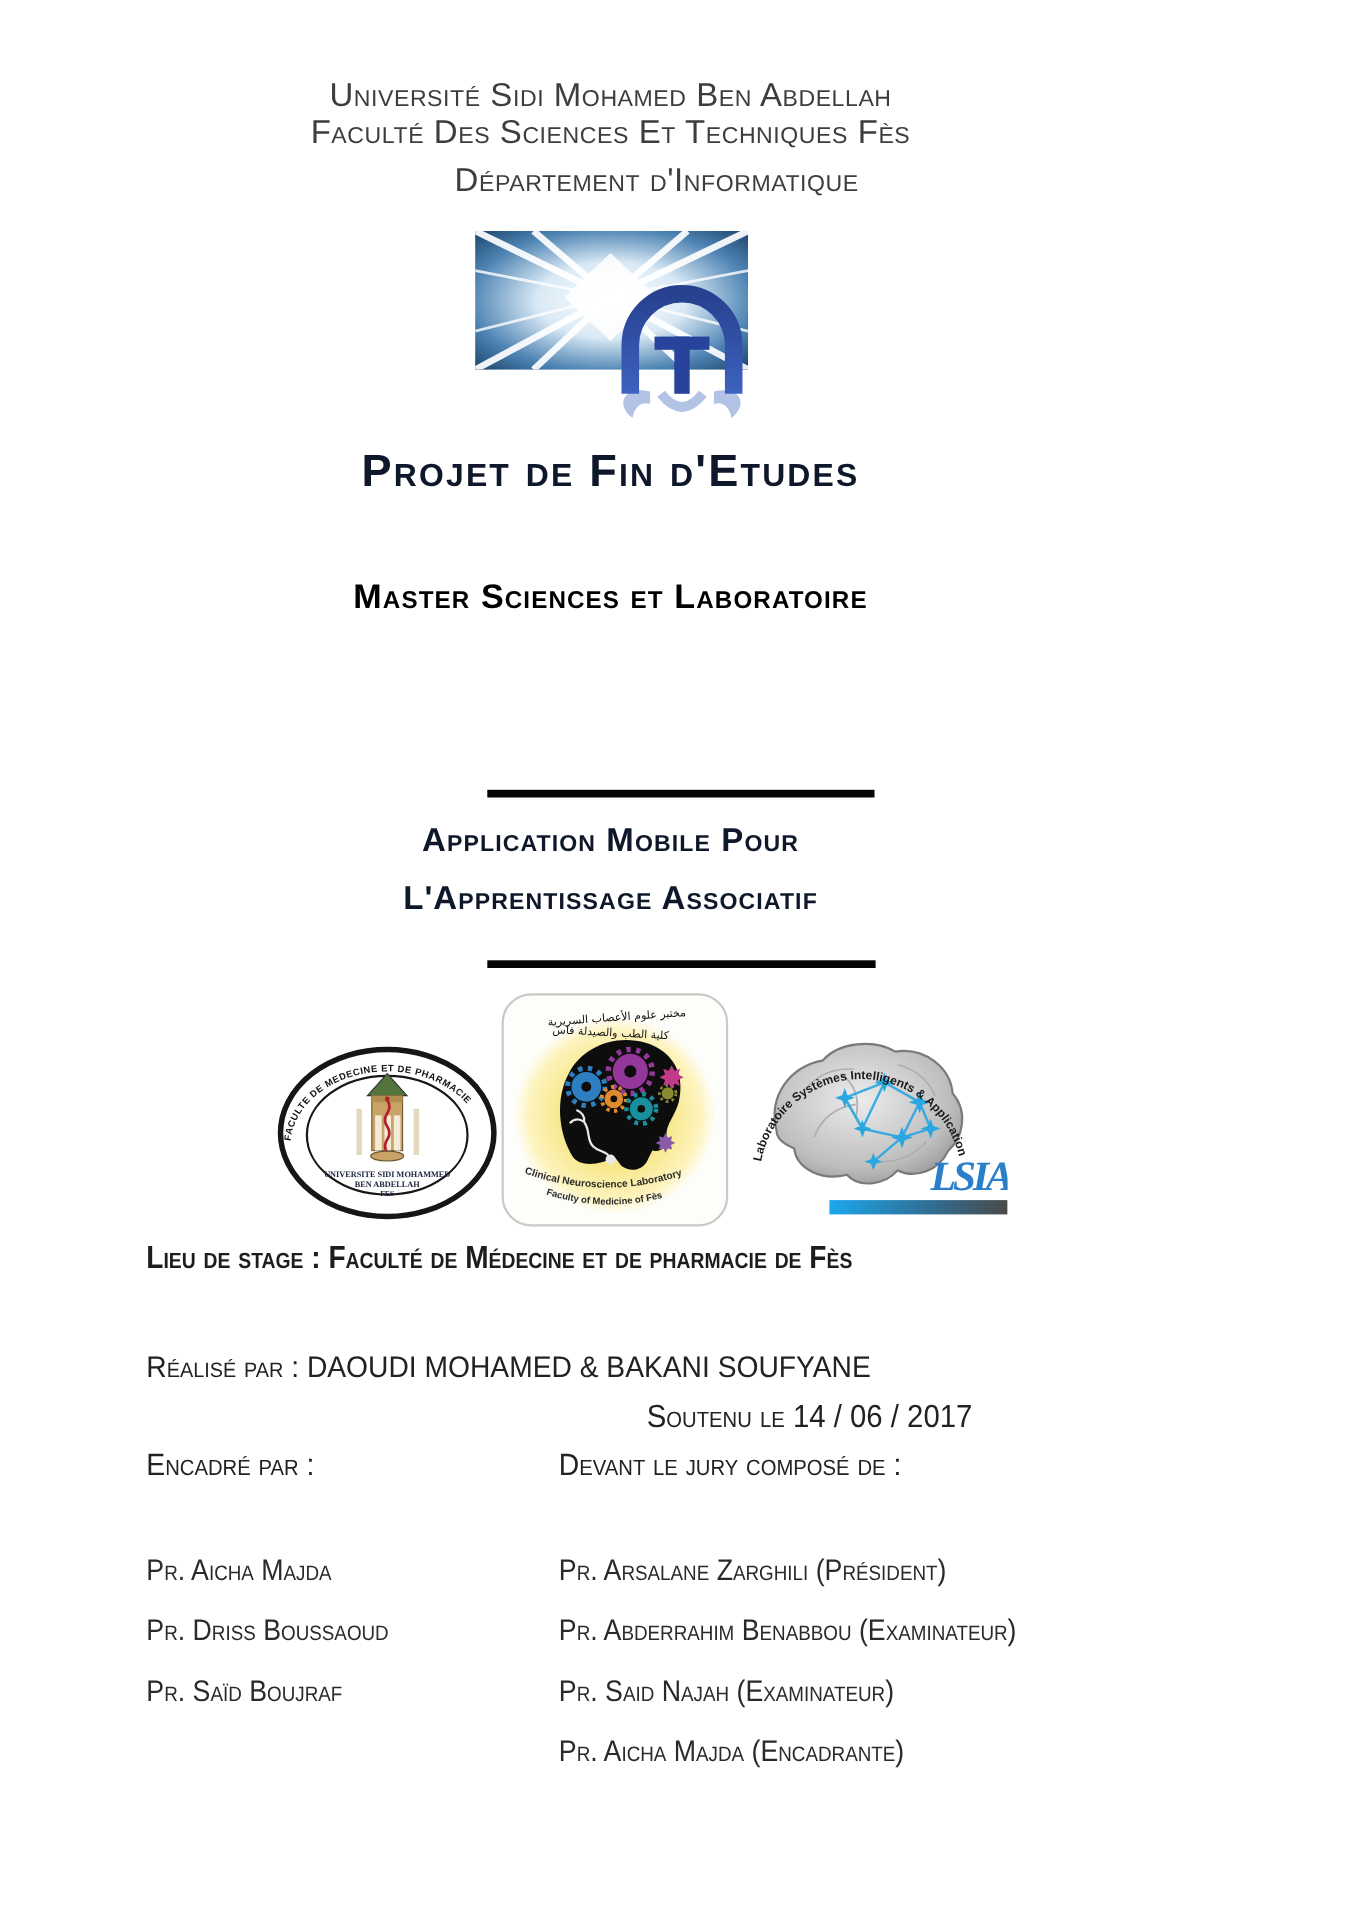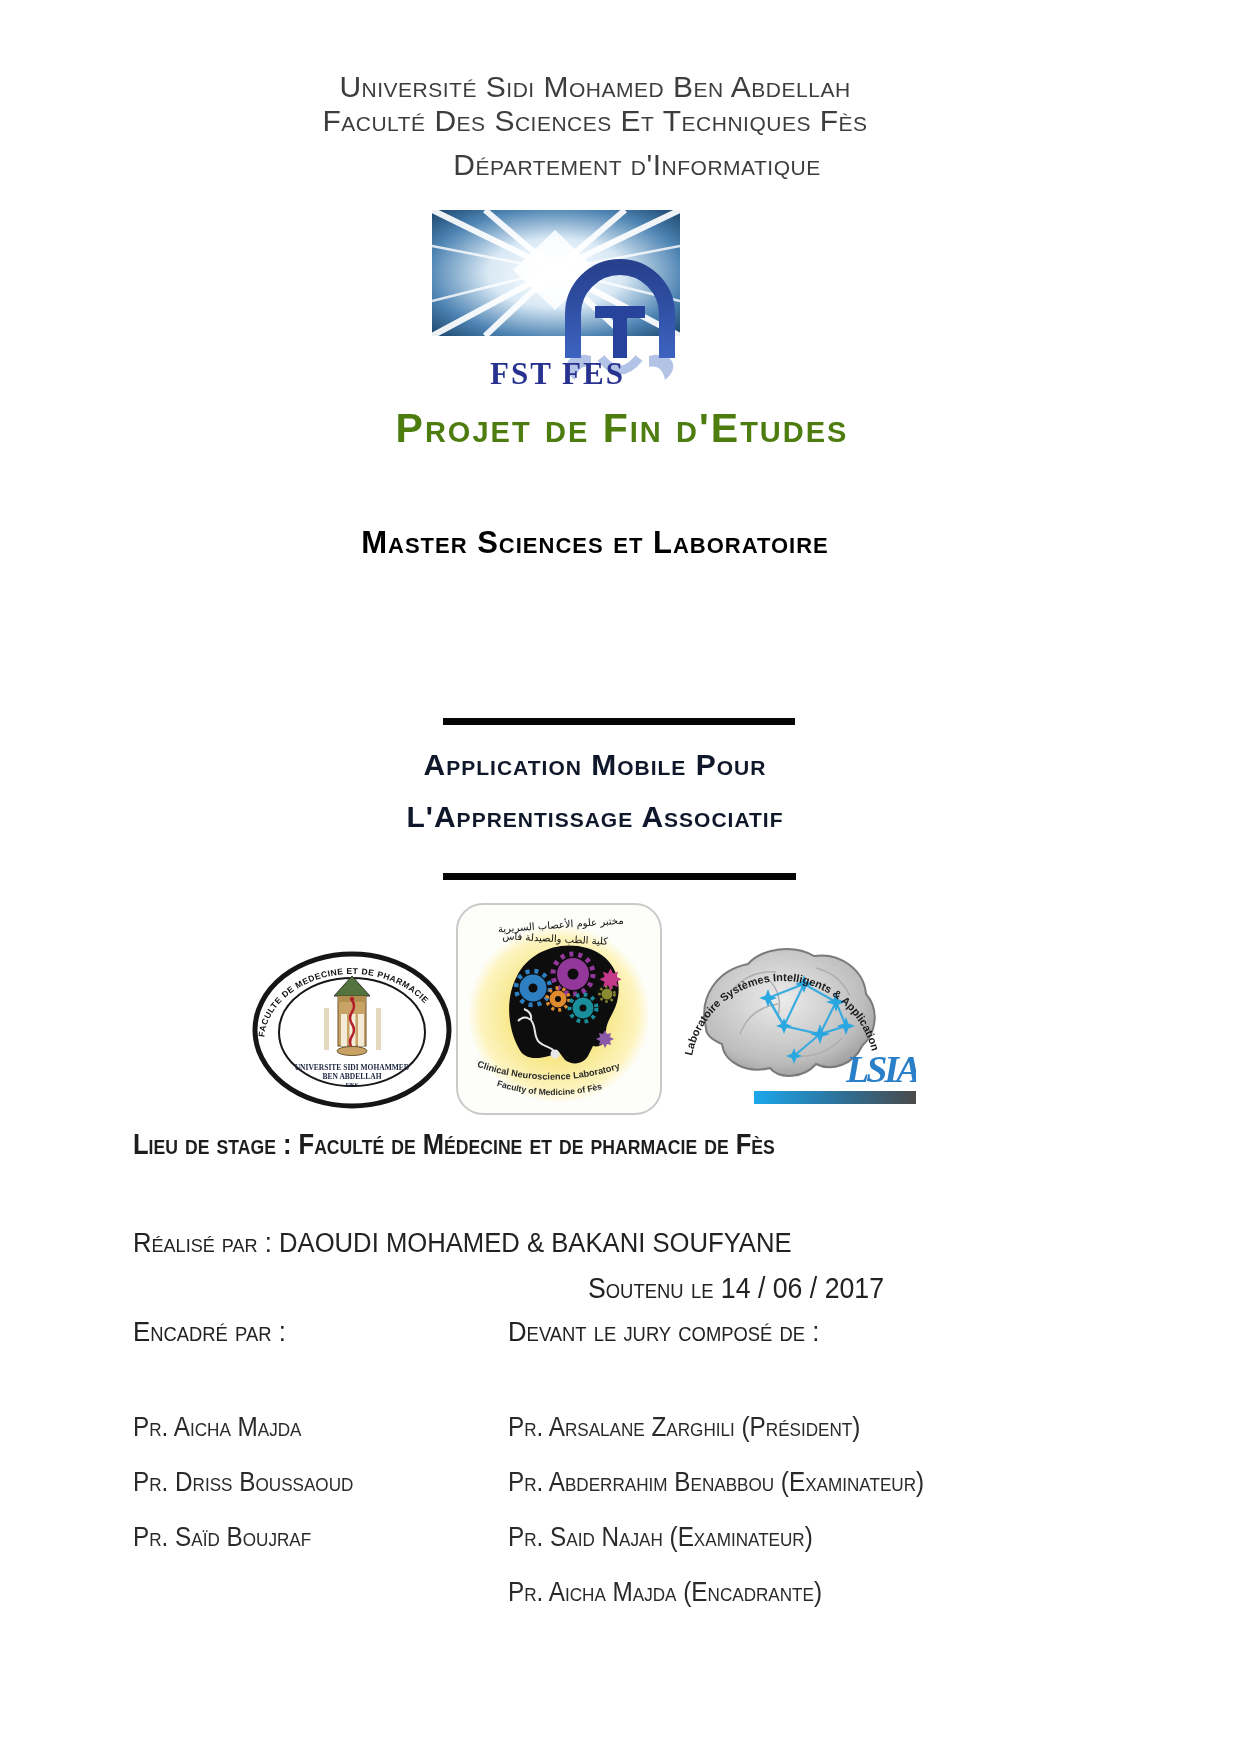--- a/index.html
+++ b/index.html
@@ -3,23 +3,23 @@
 <meta charset="utf-8">
 <style>
   html,body{margin:0;padding:0;background:#888;}
   .page{
     position:relative;width:1241px;height:1754px;background:#ffffff;
     margin:0 auto;overflow:hidden;
     font-family:"Liberation Sans",sans-serif;color:#1d1d1d;
   }
   .abs{position:absolute;}
   .sc{font-variant:small-caps;}
-  .col{left:0;width:1110px;text-align:center;padding-left:40px;}
+  .col{left:0;width:1110px;text-align:center;}
   .hdr{font-size:30px;font-weight:400;color:#3d3d3d;letter-spacing:.5px;}
-  .ttl{font-size:41px;font-weight:700;color:#4d7c0f;letter-spacing:2px;margin-left:27px;}
+  .ttl{font-size:41px;font-weight:700;color:#0f172a;letter-spacing:2px;}
   .prg{font-size:31px;font-weight:700;color:#000;letter-spacing:1px;}
   .sbj{font-size:30px;font-weight:700;color:#0f172a;letter-spacing:1px;}
   .rule{background:#050505;height:7px;}
   .body-line{white-space:nowrap;transform-origin:0 50%;}
   .lieu{font-size:29px;font-weight:700;transform:scaleX(.88);}
   .real{font-size:27px;font-weight:400;transform:scaleX(.95);color:#222;}
   .sout{font-size:29px;font-weight:400;transform:scaleX(.92);color:#222;}
   .lbl{font-size:28px;font-weight:400;transform:scaleX(.92);color:#222;}
   .jur{font-size:27px;font-weight:400;transform:scaleX(.9);color:#2a2a2a;}
   .foot{font-size:29px;font-weight:700;letter-spacing:.5px;color:#111;}
@@ -76,21 +76,20 @@
       </g>
       <g>
         <path d="M176,150 c-24,-6 -32,12 -16,24 c2,-11 8,-15 16,-13 z" fill="#b3c3e6"></path>
         <path d="M234,150 c24,-6 32,12 16,24 c-2,-11 -8,-15 -16,-13 z" fill="#b3c3e6"></path>
         <path d="M186,152 q19,24 38,0" stroke="#b3c3e6" stroke-width="9" fill="none"></path>
         <path d="M158,152 L158,108 A47,47 0 0 1 252,108 L252,152" stroke="url(#archg)" stroke-width="16" fill="none"></path>
         <rect x="180" y="100" width="50" height="12" fill="#28439b"></rect>
         <rect x="198" y="100" width="14" height="52" fill="#28439b"></rect>
       </g>
     </svg>
-    <div class="abs fst-caption" style="left:20px;top:150px;width:245px;">FST FES</div>
   </div>
 
   <div class="abs col sc ttl" style="top:405px;">Projet de Fin d'Etudes</div>
 
   <div class="abs col sc prg" style="top:525px;">Master Sciences et Laboratoire</div>
 
   <div class="abs rule" style="left:443px;top:718px;width:352px;"></div>
 
   <div class="abs col sc sbj" style="top:748px;">Application Mobile Pour</div>
   <div class="abs col sc sbj" style="top:800px;">L'Apprentissage Associatif</div>

